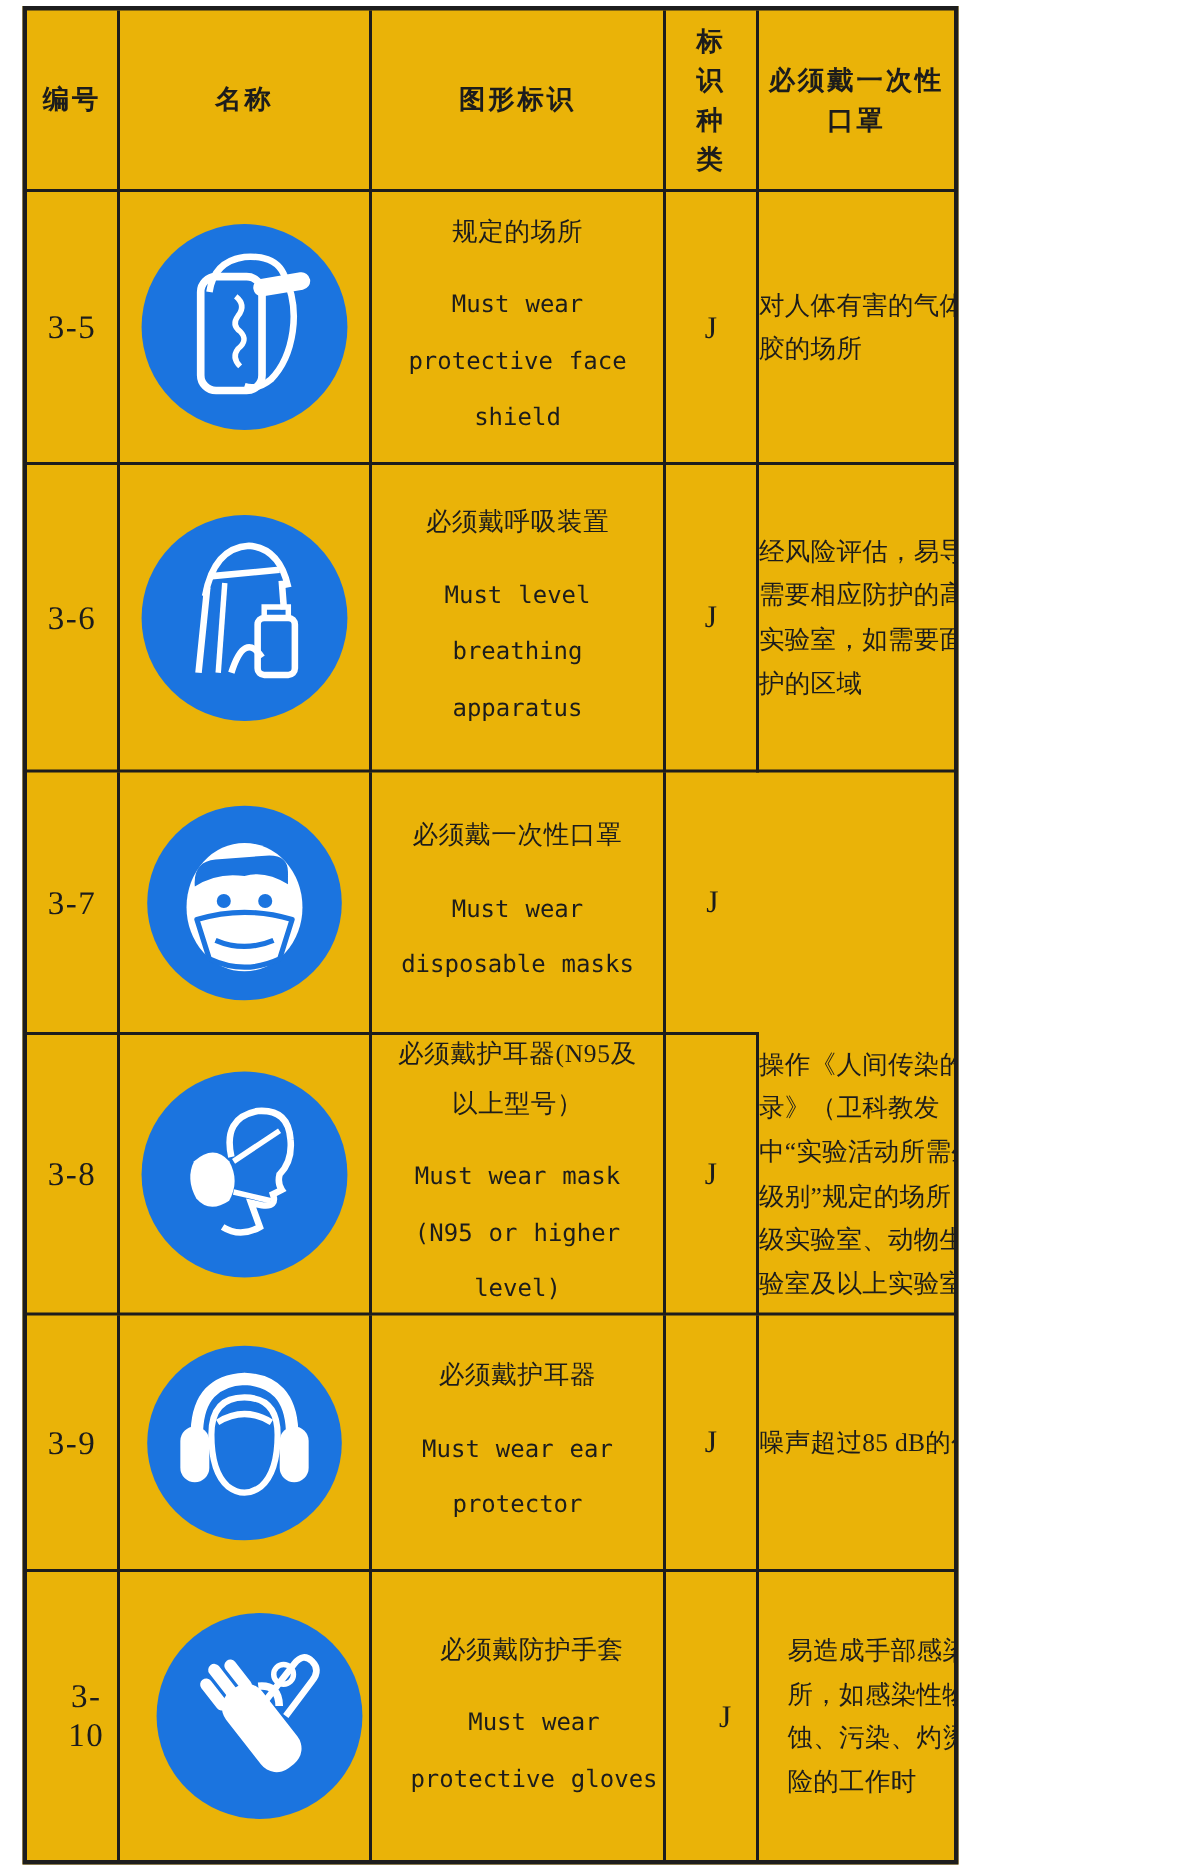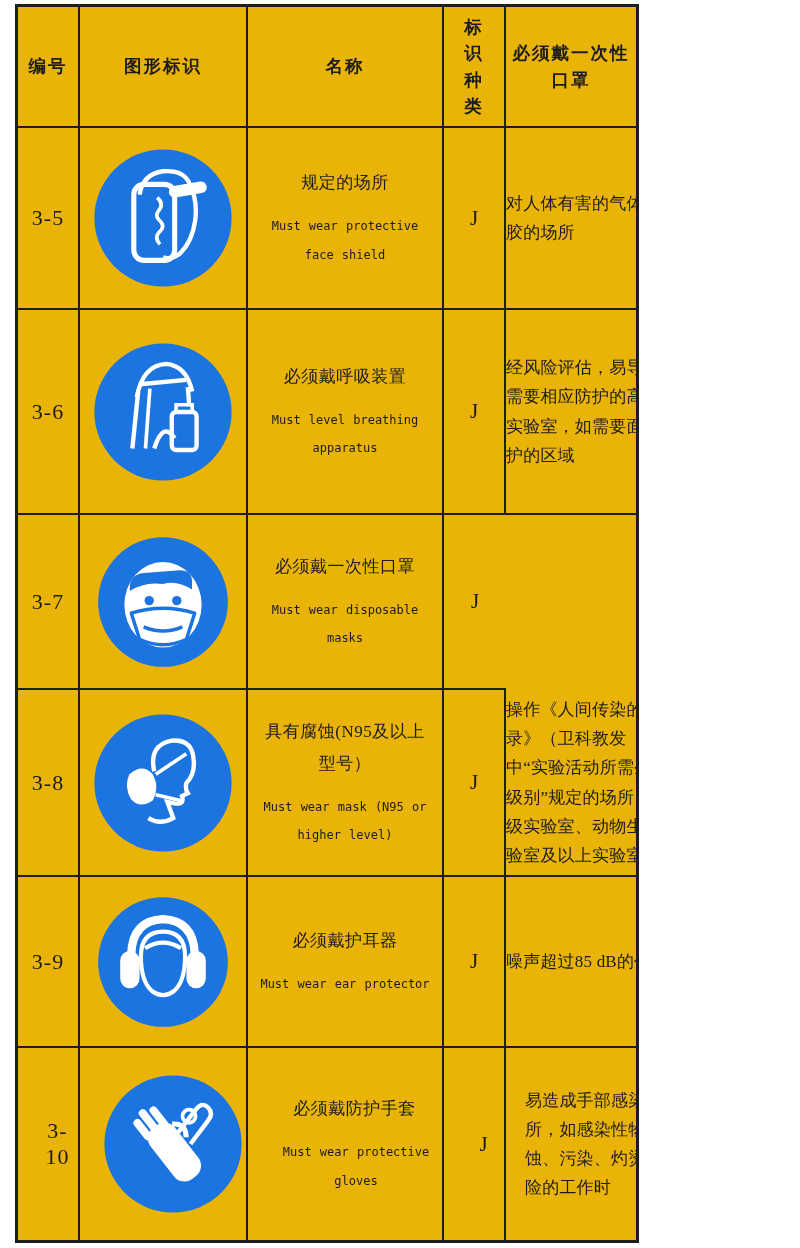--- a/index.html
+++ b/index.html
@@ -23,40 +23,40 @@
   .row:last-child .cell{border-bottom:none;padding-left:19px;}
   .h-head{height:121px}.h-r0{height:182px}.h-r1{height:205px}
   .h-r2{height:175px}.h-r3{height:187px}.h-r4{height:171px}.h-r5{height:192px}
   .head .cell{font-weight:bold;font-size:17.5px;letter-spacing:2px;line-height:1.5;}
   .head .cell.type-h{padding:0 12px;}
   .id-cell{font-size:22px;letter-spacing:1px;}
   .icon-cell svg{display:block;}
   .name-zh{font-size:17px;line-height:1.9;letter-spacing:0.5px;max-width:176px;margin:0 auto 13px auto;}
   .name-en{
     font-family:"DejaVu Sans Mono","Liberation Mono",monospace;
-    font-size:12px;line-height:2.35;width:178px;margin:0 auto;word-spacing:1px;
+    font-size:16px;line-height:2.35;width:178px;margin:0 auto;word-spacing:1px;
   }
   .type-cell{font-size:21px;}
   .loc-cell{align-items:flex-start;justify-content:center;}
   .loc-text{
     width:252px;font-size:17px;line-height:1.72;
     text-align:left;letter-spacing:0.2px;
   }
   .pictogram{width:146px;height:146px;}
   .h-r2 .pictogram,.h-r4 .pictogram{width:138px;height:138px;}
 </style>
 </head>
 <body>
 
 <div class="table">
 
   <div class="row head h-head">
     <div class="cell">编号</div>
+    <div class="cell">名称</div>
     <div class="cell">图形标识</div>
-    <div class="cell">名称</div>
     <div class="cell type-h">标识种类</div>
     <div class="cell">必须戴一次性口罩</div>
   </div>
 
   <div class="row h-r0">
     <div class="cell id-cell">3-5</div>
     <div class="cell icon-cell">
       <svg class="pictogram" viewBox="0 0 100 100">
         <circle cx="50" cy="50" r="47" fill="var(--sign-blue)"></circle>
         <path d="M34 34 Q36 20 50 18 Q64 17 68 26 Q74 38 72 52 Q70 66 62 74 Q56 79 50 77" fill="none" stroke="#fff" stroke-width="3"></path>
@@ -123,21 +123,21 @@
     <div class="cell id-cell">3-8</div>
     <div class="cell icon-cell">
       <svg class="pictogram" viewBox="0 0 100 100">
         <circle cx="50" cy="50" r="47" fill="var(--sign-blue)"></circle>
         <path d="M44 42 Q40 24 56 21 Q70 20 71 34 Q72 44 66 50 Q65 54 67 57 L63 59 Q65 65 58 64 L53 63 L57 74 Q48 79 40 74" fill="none" stroke="#fff" stroke-width="3"></path>
         <path d="M27 44 Q36 36 43 44 Q48 53 43 62 Q34 68 28 61 Q23 52 27 44 Z" fill="#fff"></path>
         <path d="M45 44 L66 30 M45 58 L62 62" stroke="#fff" stroke-width="2.5" fill="none"></path>
       </svg>
     </div>
     <div class="cell">
-      <div class="name-zh">具有腐蚀(N95及以上型号）</div>
+      <div class="name-zh">必须戴护耳器(N95及以上型号）</div>
       <div class="name-en">Must wear mask (N95 or higher level)</div>
     </div>
     <div class="cell type-cell">J</div>
     <div class="cell loc-cell">
       <div class="loc-text">操作《人间传染的病原微生物名录》（卫科教发〔2006〕]15 号）中“实验活动所需生物安全实验室级别”规定的场所，如生物安全三级实验室、动物生物安全三级实验室及以上实验室</div>
     </div>
   </div>
 
   <div class="row h-r4">
     <div class="cell id-cell">3-9</div>

